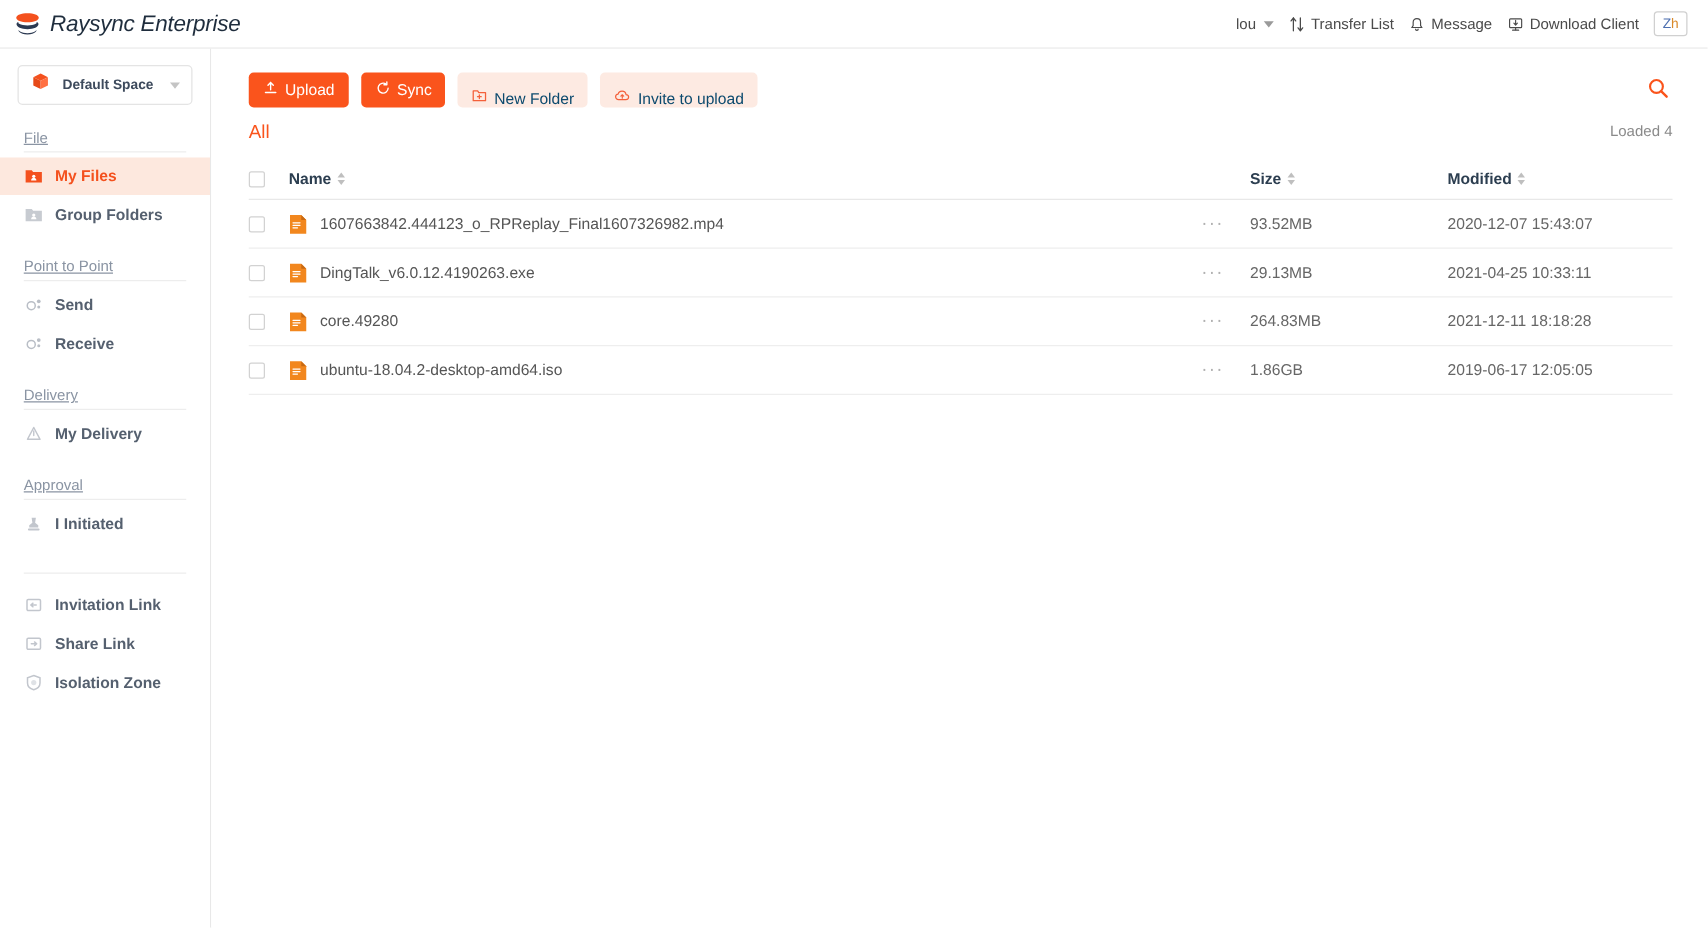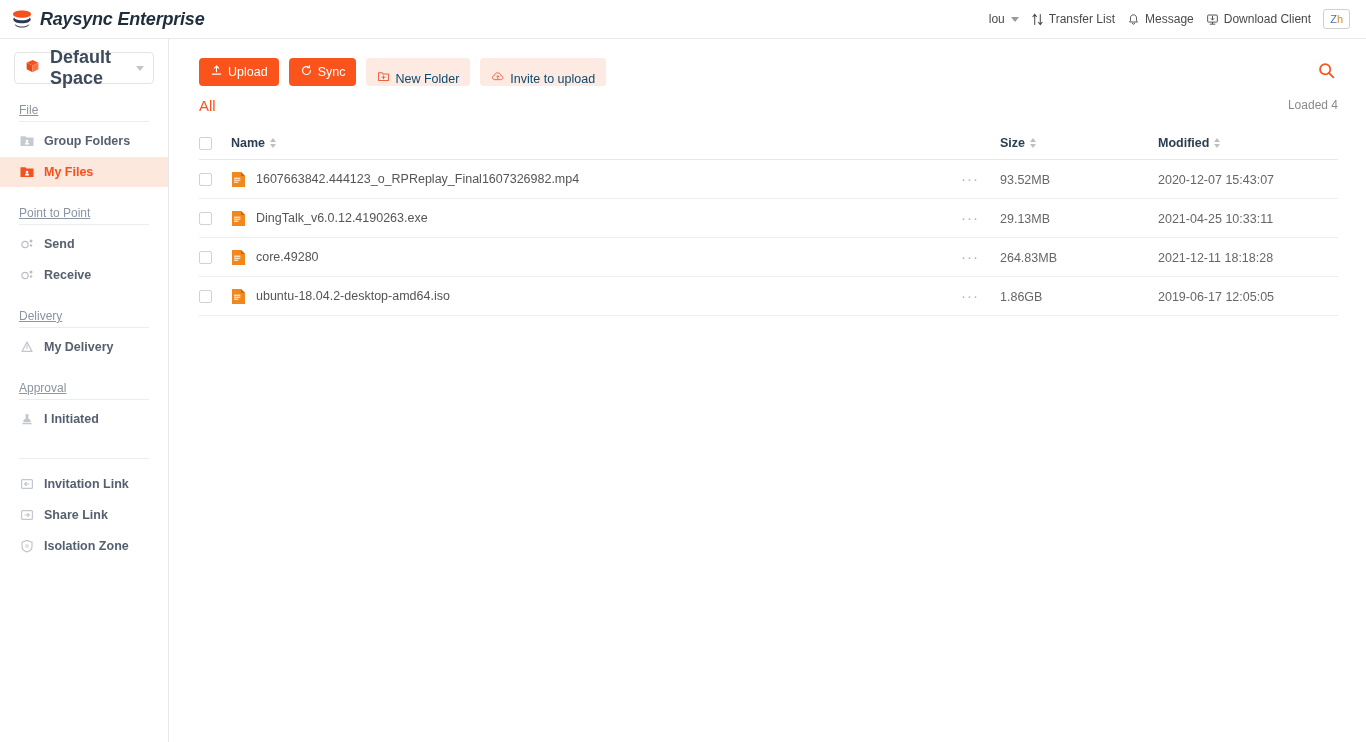--- a/index.html
+++ b/index.html
@@ -22,21 +22,21 @@
     display: flex; align-items: center;
   }
   .brand {
     display: flex; align-items: center;
     margin-left: 10px;
     gap: 6px;
   }
   .brand-logo { width: 24px; height: 24px; flex: 0 0 24px; }
   .brand-name {
     font-size: 18px;
-    font-weight: bold;
+    font-weight: normal;
     font-style: italic;
     color: #1f2d3d;
     letter-spacing: -0.2px;
   }
   .top-right {
     margin-left: auto;
     display: flex; align-items: center;
     margin-right: 16px;
     gap: 12px;
   }
@@ -81,21 +81,21 @@
     height: 32px;
     border: 1px solid #e4e4e4;
     border-radius: 4px;
     display: flex; align-items: center;
     padding: 0 9px;
     gap: 9px;
     cursor: pointer;
     background: #fff;
   }
   .space-name {
-    font-size: 18px;
+    font-size: 11px;
     font-weight: bold;
     color: #3d4a5c;
     flex: 1;
   }
   .space-caret {
     width: 0; height: 0;
     border-left: 4px solid transparent;
     border-right: 4px solid transparent;
     border-top: 5px solid #c4c4c4;
   }
@@ -313,40 +313,40 @@
         <path d="M15.2 5 L9 8 L9 15 L15.2 12 Z" fill="#ff7043"></path>
       </svg>
     </span>
     <span class="space-name">Default Space</span>
     <span class="space-caret"></span>
   </div>
 
   <div class="group-label">File</div>
   <div class="group-rule"></div>
 
+  <div class="nav-item active">
+    <span class="nav-icon">
+      <svg viewBox="0 0 16 16" width="16" height="16">
+        <path d="M1.5 3.2 L6.4 3.2 L7.5 4.6 L14.5 4.6 L14.5 13 L1.5 13 Z" fill="#f4511e"></path>
+        <circle cx="8" cy="8" r="1.3" fill="#fff"></circle>
+        <path d="M5.9 11.4 C5.9 9.9 6.8 9.2 8 9.2 C9.2 9.2 10.1 9.9 10.1 11.4 Z" fill="#fff"></path>
+      </svg>
+    </span>
+    <span>My Files</span>
+  </div>
+
   <div class="nav-item">
     <span class="nav-icon">
       <svg viewBox="0 0 16 16" width="16" height="16">
         <path d="M1.5 3.2 L6.4 3.2 L7.5 4.6 L14.5 4.6 L14.5 13 L1.5 13 Z" fill="#c7cbd1"></path>
         <circle cx="8" cy="8" r="1.3" fill="#fff"></circle>
         <path d="M5.9 11.4 C5.9 9.9 6.8 9.2 8 9.2 C9.2 9.2 10.1 9.9 10.1 11.4 Z" fill="#fff"></path>
       </svg>
     </span>
     <span>Group Folders</span>
-  </div>
-
-  <div class="nav-item active">
-    <span class="nav-icon">
-      <svg viewBox="0 0 16 16" width="16" height="16">
-        <path d="M1.5 3.2 L6.4 3.2 L7.5 4.6 L14.5 4.6 L14.5 13 L1.5 13 Z" fill="#f4511e"></path>
-        <circle cx="8" cy="8" r="1.3" fill="#fff"></circle>
-        <path d="M5.9 11.4 C5.9 9.9 6.8 9.2 8 9.2 C9.2 9.2 10.1 9.9 10.1 11.4 Z" fill="#fff"></path>
-      </svg>
-    </span>
-    <span>My Files</span>
   </div>
 
   <div class="group-label">Point to Point</div>
   <div class="group-rule"></div>
 
   <div class="nav-item">
     <span class="nav-icon">
       <svg viewBox="0 0 16 16" width="16" height="16">
         <circle cx="6" cy="8.5" r="3.2" fill="none" stroke="#b9bec6" stroke-width="1.2"></circle>
         <circle cx="12" cy="5" r="1.5" fill="#b9bec6"></circle>

